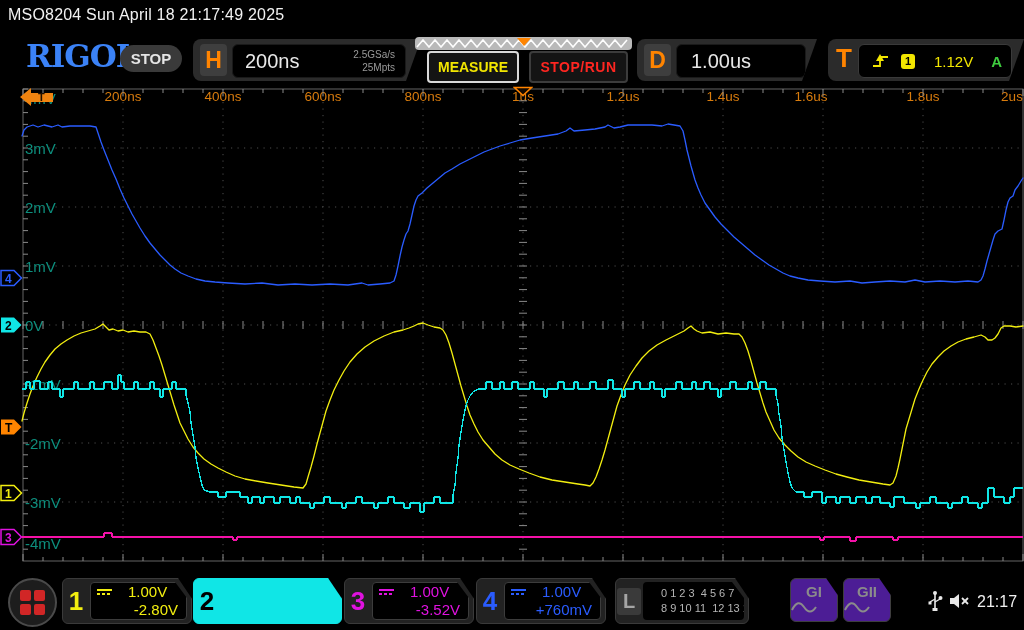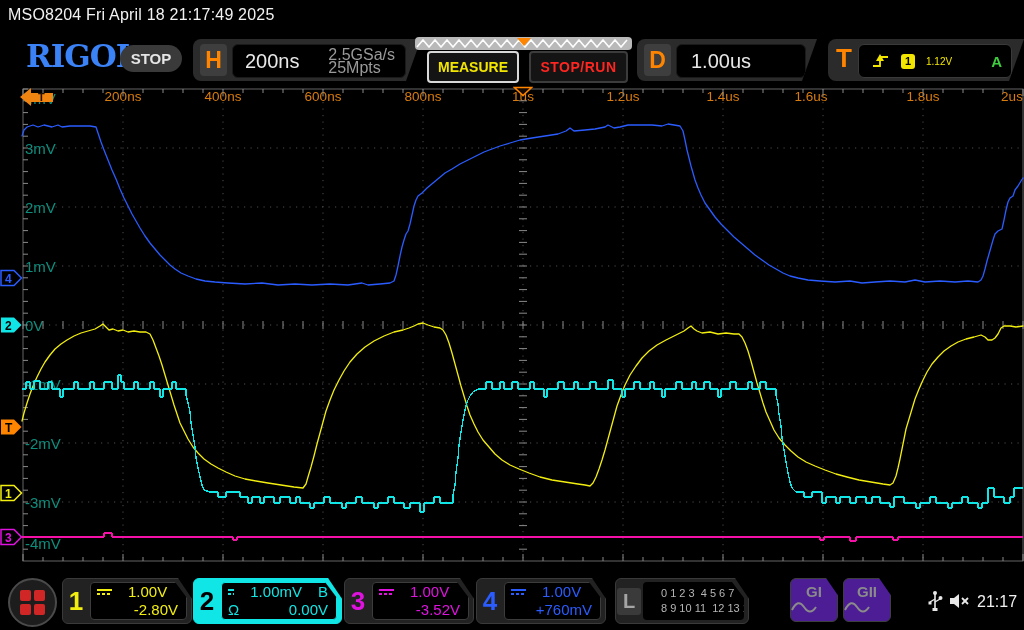--- a/index.html
+++ b/index.html
@@ -13,21 +13,21 @@
         font-weight:900;font-size:31px;color:#3b82f6;letter-spacing:-1px;}
   #stopbadge{left:120px;top:45px;width:62px;height:27px;background:#3a3a3a;border-radius:14px;
         color:#e5e5e5;font-weight:bold;font-size:15px;display:flex;align-items:center;justify-content:center;}
   .hpanel{background:#2b2b2b;height:42px;top:39px;clip-path:polygon(0 0,100% 0,calc(100% - 15px) 100%,0 100%);
         border-radius:8px 0 0 8px;}
   .keysq{position:absolute;top:5px;width:27px;height:32px;background:#3e3e3e;border-radius:4px;
         color:#ff8400;font-weight:bold;font-size:23px;display:flex;align-items:center;justify-content:center;}
   .blackbox{position:absolute;top:5px;height:32px;background:#000;border-radius:6px;border:1px solid #1a1a1a;
         display:flex;align-items:center;}
   .bigval{color:#e8e8e8;font-size:20px;}
-  .rates{margin-left:auto;color:#9a9a9a;font-size:16px;line-height:13px;padding-right:10px;}
+  .rates{margin-left:auto;text-align:right;color:#9a9a9a;font-size:10px;line-height:13px;padding-right:10px;}
   .toolbtn{height:28px;background:#141414;border-radius:4px;font-weight:bold;font-size:14px;
         display:flex;align-items:center;justify-content:center;}
   #measurebtn{border:2px solid #d9d9d9;color:#f2e600;}
   #stoprunbtn{border:2px solid #3c3c3c;color:#ff2621;letter-spacing:.5px;}
   .badge1{background:#f2e600;color:#000;font-weight:bold;font-size:11px;border-radius:3px;
         width:14px;height:15px;display:flex;align-items:center;justify-content:center;}
   
   #gridarea{left:0;top:86px;width:1024px;height:489px;}
   .ylab{position:absolute;left:25px;color:#0d8f7e;font-size:15px;transform:translateY(-50%);}
   .xlab{position:absolute;top:3px;color:#d97c0d;font-size:13.5px;transform:translateX(-50%);}
@@ -49,21 +49,21 @@
   .genbtn{position:absolute;top:578px;width:48px;height:44px;background:#4c1d95;border:1px solid #3e3e3e;
         border-radius:6px 0 6px 6px;clip-path:polygon(0 0,calc(100% - 12px) 0,100% 40%,100% 100%,0 100%);
         color:#8b8b8b;font-weight:bold;font-size:15px;text-align:center;line-height:16px;padding-top:5px;box-sizing:border-box;}
   #clock{color:#f0f0f0;font-size:16px;}
   svg{display:block;}
 </style>
 </head>
 <body>
 <div id="screen">
 
-<div class="abs" id="titlebar">MSO8204  Fri April 18 21:17:49 2025</div>
+<div class="abs" id="titlebar">MSO8204  Sun April 18 21:17:49 2025</div>
 
 <div class="abs" id="logo">RIGOL</div>
 <div class="abs" id="stopbadge">STOP</div>
 
 <div class="abs hpanel" style="left:193px;width:228px;">
   <div class="keysq" style="left:7px;">H</div>
   <div class="blackbox" style="left:39px;width:172px;">
     <span class="bigval" style="padding-left:12px;">200ns</span>
     <span class="rates"><span>2.5GSa/s</span><br>
     <span>25Mpts</span></span>
@@ -87,21 +87,21 @@
 </div>
 
 <div class="abs hpanel" style="left:828px;width:196px;">
   <div class="abs" style="left:8px;top:4px;color:#ff8400;font-weight:bold;font-size:26px;">T</div>
   <div class="blackbox" style="left:30px;width:152px;border:1px solid #3a3a3a;">
     <svg width="20" height="18" style="margin-left:12px;">
       <polyline points="2,14 9,14 9,5 17,5" fill="none" stroke="#f2e600" stroke-width="1.8"></polyline>
       <polygon points="9,2 5,9 13,9" fill="#f2e600"></polygon>
     </svg>
     <span class="badge1" style="margin-left:10px;">1</span>
-    <span style="color:#f2e600;font-size:10px;margin-left:11px;">1.12V</span>
+    <span style="color:#f2e600;font-size:15px;margin-left:19px;">1.12V</span>
     <span style="color:#3ecc3e;font-size:15px;font-weight:bold;margin-left:auto;margin-right:9px;">A</span>
   </div>
 </div>
 
 <div class="abs" id="gridarea">
   <div id="ylabels">
         <div class="ylab" style="top: 12px;">4mV</div>
         <div class="ylab" style="top: 62px;">3mV</div>
         <div class="ylab" style="top: 121px;">2mV</div>
         <div class="ylab" style="top: 180px;">1mV</div>
@@ -428,34 +428,20 @@
             <span>1.00V</span>
           </span>
           <span class="cline">
             <span></span>
             <span style="margin-left:auto;">-2.80V</span>
           </span>
         </div>
       </div>
       <div class="chblock" style="left: 193px; width: 147px; background: rgb(16, 230, 230); border-color: rgb(16, 230, 230);">
         <div class="chnum" style="color:#000;">2</div>
-        <div class="chinner" style="color:#10e6e6;border:1.5px solid #10e6e6;">
-          <span class="cline">
-            <span class="coupl" style="color:#10e6e6">
-              <b style="background:#10e6e6"></b>
-              <i></i>
-            </span>
-            <span>1.00mV</span>
-            <span style="margin-left:auto;">B</span>
-          </span>
-          <span class="cline">
-            <span>Ω</span>
-            <span style="margin-left:auto;">0.00V</span>
-          </span>
-        </div>
       </div>
       <div class="chblock" style="left: 344px; width: 128px;">
         <div class="chnum" style="color:#e012e0;">3</div>
         <div class="chinner" style="color:#e012e0;border:1px solid #3c3c3c;">
           <span class="cline">
             <span class="coupl" style="color:#e012e0">
               <b style="background:#e012e0"></b>
               <i></i>
             </span>
             <span>1.00V</span>

